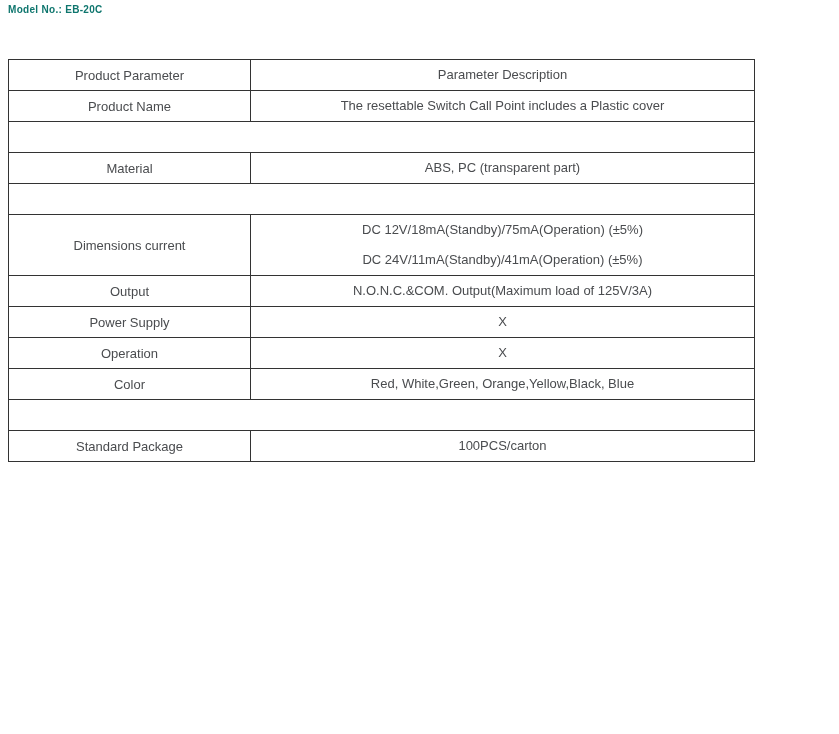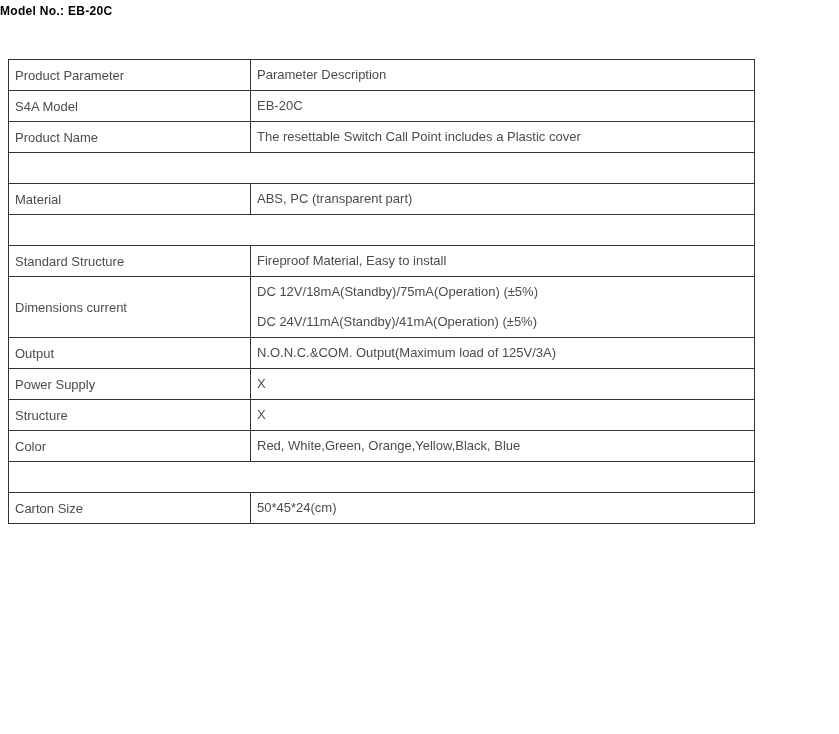--- a/index.html
+++ b/index.html
@@ -9,40 +9,40 @@
   }
   body {
     position: relative;
     width: 839px;
     height: 734px;
     font-family: "Liberation Sans", sans-serif;
     overflow: hidden;
   }
   .page-title {
     position: absolute;
-    left: 0;
+    left: 8px;
     top: 4px;
-    font-size: 12px;
+    font-size: 10px;
     font-weight: 700;
     letter-spacing: 0.3px;
-    color: #000000;
+    color: #0f766e;
   }
   table.spec-table {
     position: absolute;
     left: 8px;
     top: 59px;
     width: 747px;
     border-collapse: collapse;
     table-layout: fixed;
   }
   table.spec-table td {
     border: 1px solid #333333;
     color: #4a4c4f;
     font-size: 13px;
-    text-align: left;
+    text-align: center;
     vertical-align: middle;
     padding: 0 6px;
     height: 30px;
     overflow: hidden;
     white-space: nowrap;
   }
   td.param-cell { width: 229px; }
   td.desc-cell  { }
   td.spacer-cell { height: 30px; }
   .desc-line { line-height: 30px; }
@@ -54,48 +54,36 @@
 
 <table class="spec-table">
   <tbody>
       <tr>
         <td class="param-cell">Product Parameter</td>
         <td class="desc-cell">
           <div class="desc-line">Parameter Description</div>
         </td>
       </tr>
       <tr>
-        <td class="param-cell">S4A Model</td>
-        <td class="desc-cell">
-          <div class="desc-line">EB-20C</div>
-        </td>
-      </tr>
-      <tr>
         <td class="param-cell">Product Name</td>
         <td class="desc-cell">
           <div class="desc-line">The resettable Switch Call Point includes a Plastic cover</div>
         </td>
       </tr>
       <tr>
         <td colspan="2" class="spacer-cell"></td>
       </tr>
       <tr>
         <td class="param-cell">Material</td>
         <td class="desc-cell">
           <div class="desc-line">ABS, PC (transparent part)</div>
         </td>
       </tr>
       <tr>
         <td colspan="2" class="spacer-cell"></td>
-      </tr>
-      <tr>
-        <td class="param-cell">Standard Structure</td>
-        <td class="desc-cell">
-          <div class="desc-line">Fireproof Material, Easy to install</div>
-        </td>
       </tr>
       <tr>
         <td class="param-cell">Dimensions current</td>
         <td class="desc-cell">
           <div class="desc-line">DC 12V/18mA(Standby)/75mA(Operation) (±5%)</div>
           <div class="desc-line">DC 24V/11mA(Standby)/41mA(Operation) (±5%)</div>
         </td>
       </tr>
       <tr>
         <td class="param-cell">Output</td>
@@ -103,34 +91,34 @@
           <div class="desc-line">N.O.N.C.&amp;COM. Output(Maximum load of 125V/3A)</div>
         </td>
       </tr>
       <tr>
         <td class="param-cell">Power Supply</td>
         <td class="desc-cell">
           <div class="desc-line">X</div>
         </td>
       </tr>
       <tr>
-        <td class="param-cell">Structure</td>
+        <td class="param-cell">Operation</td>
         <td class="desc-cell">
           <div class="desc-line">X</div>
         </td>
       </tr>
       <tr>
         <td class="param-cell">Color</td>
         <td class="desc-cell">
           <div class="desc-line">Red, White,Green, Orange,Yellow,Black, Blue</div>
         </td>
       </tr>
       <tr>
         <td colspan="2" class="spacer-cell"></td>
       </tr>
       <tr>
-        <td class="param-cell">Carton Size</td>
+        <td class="param-cell">Standard Package</td>
         <td class="desc-cell">
-          <div class="desc-line">50*45*24(cm)</div>
+          <div class="desc-line">100PCS/carton</div>
         </td>
       </tr>
     </tbody>
 </table>
 
 </body></html>

